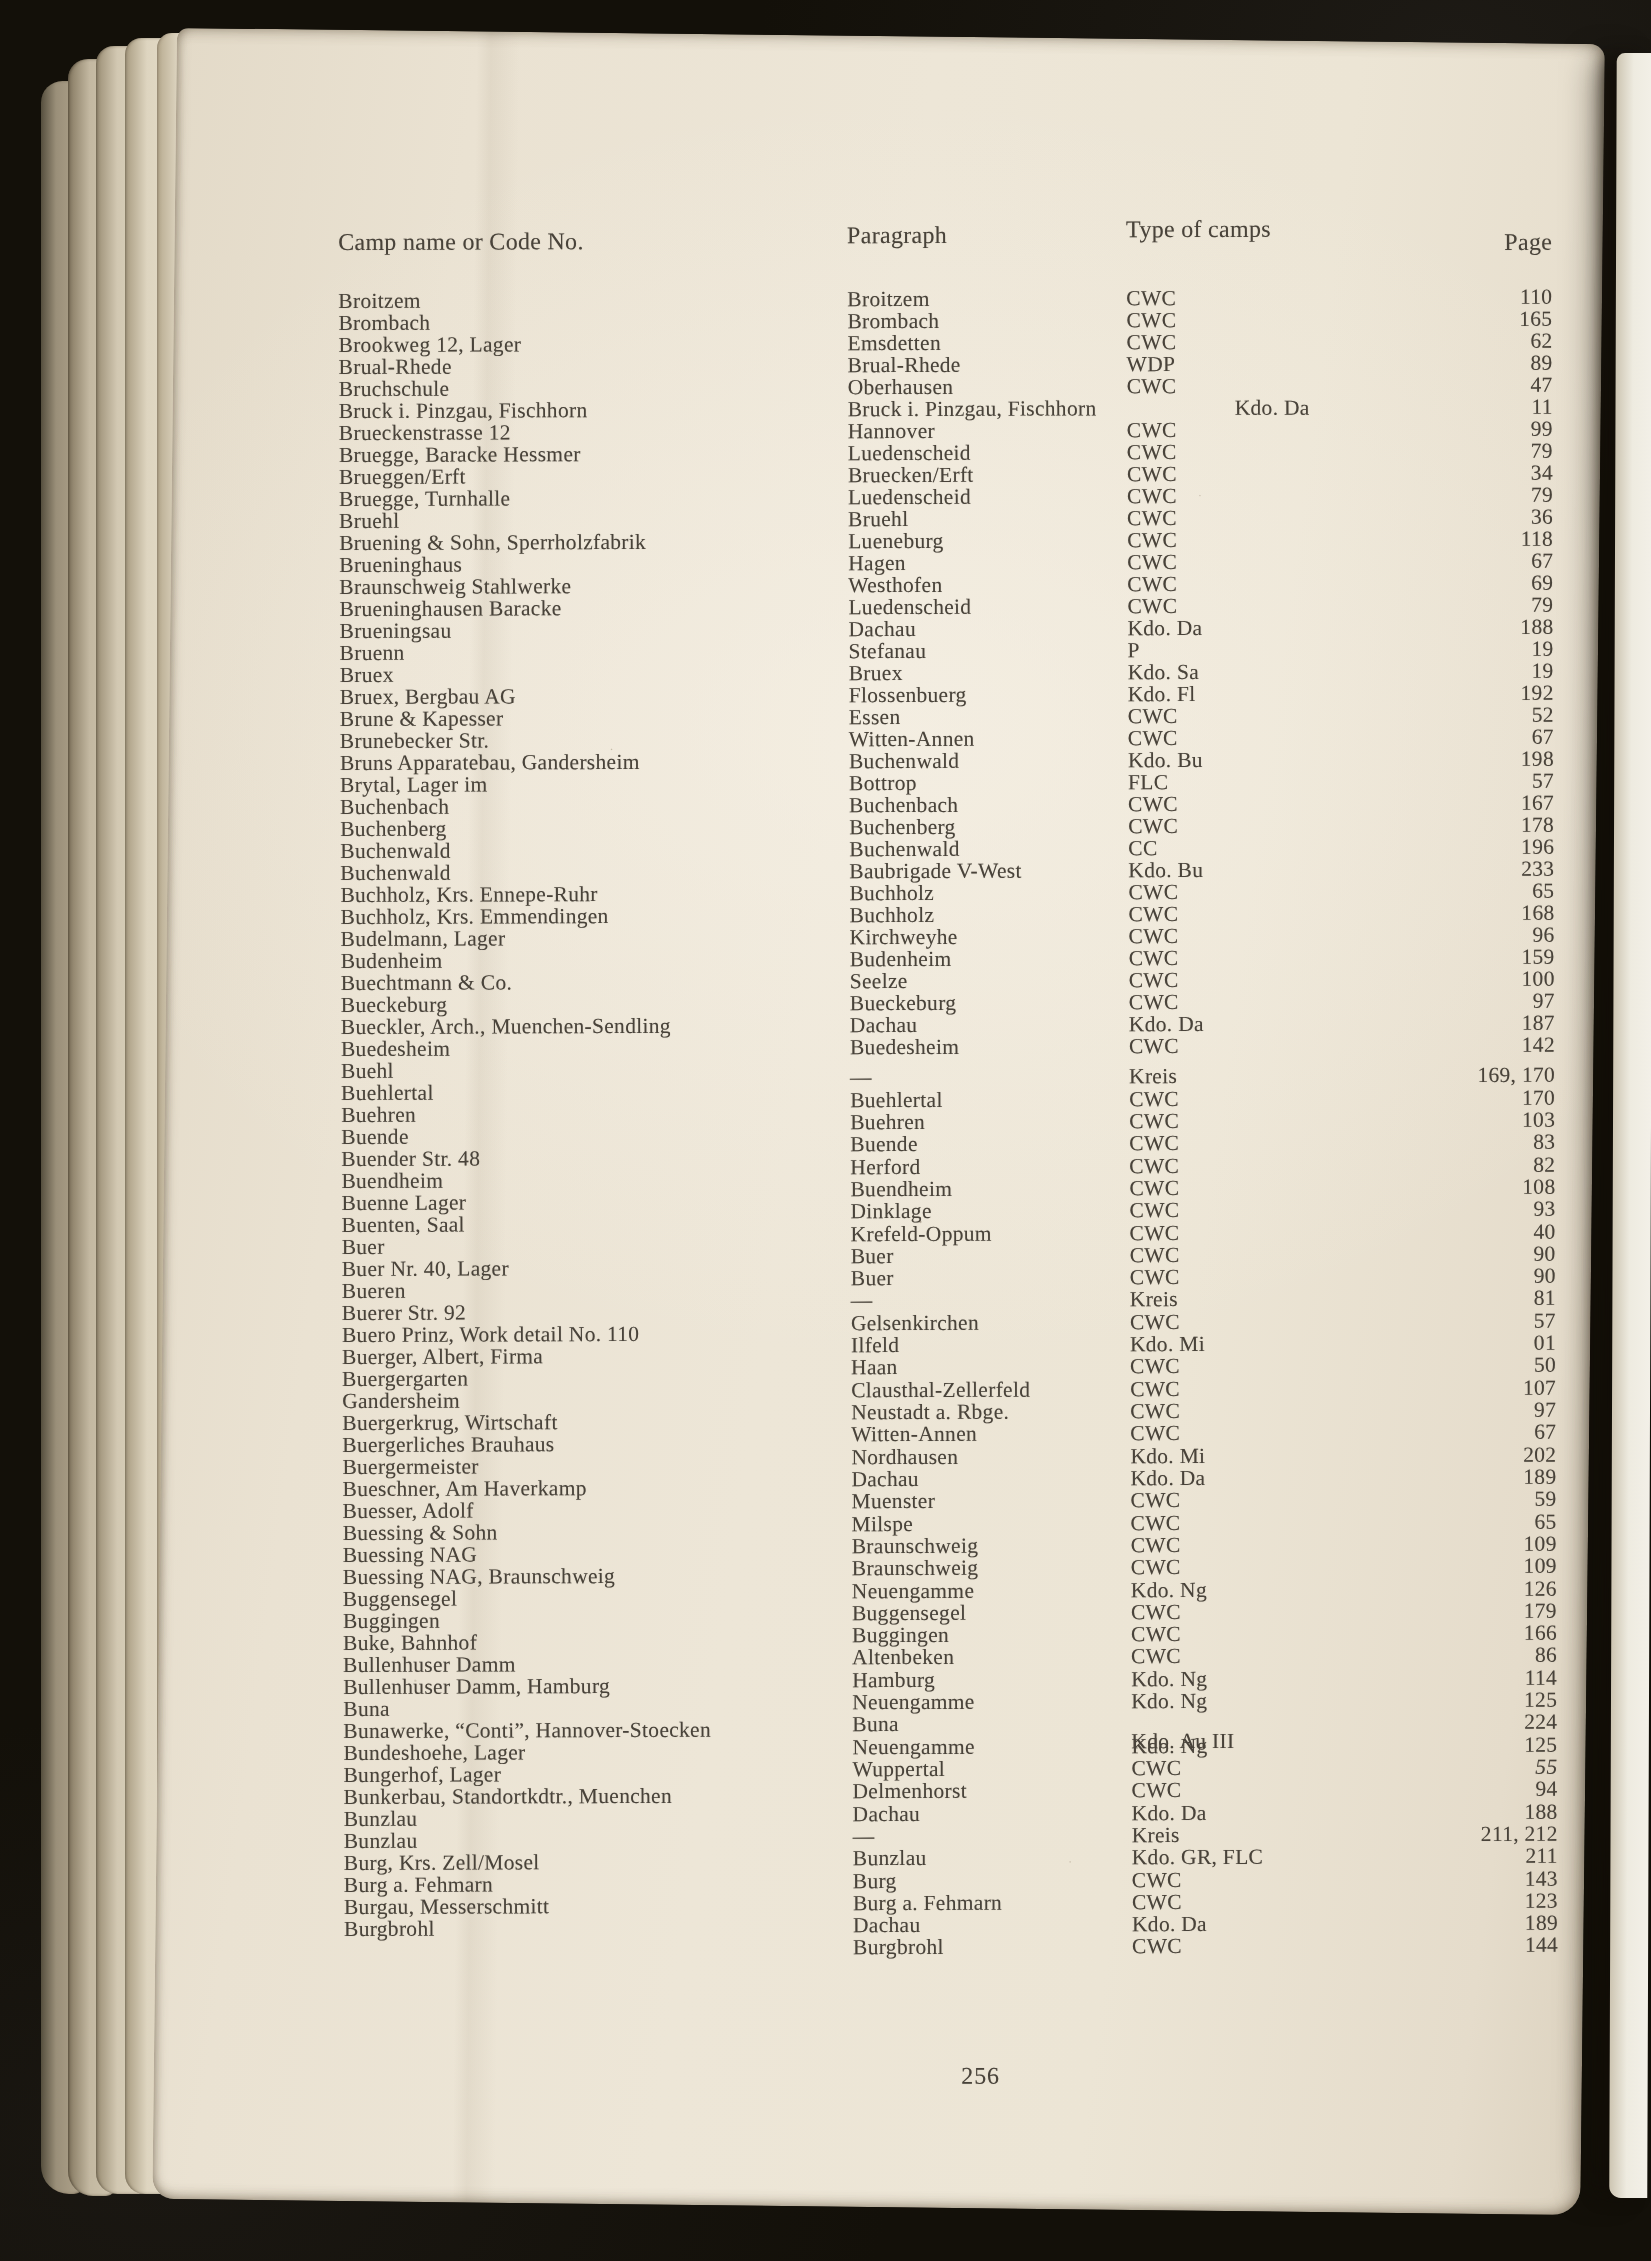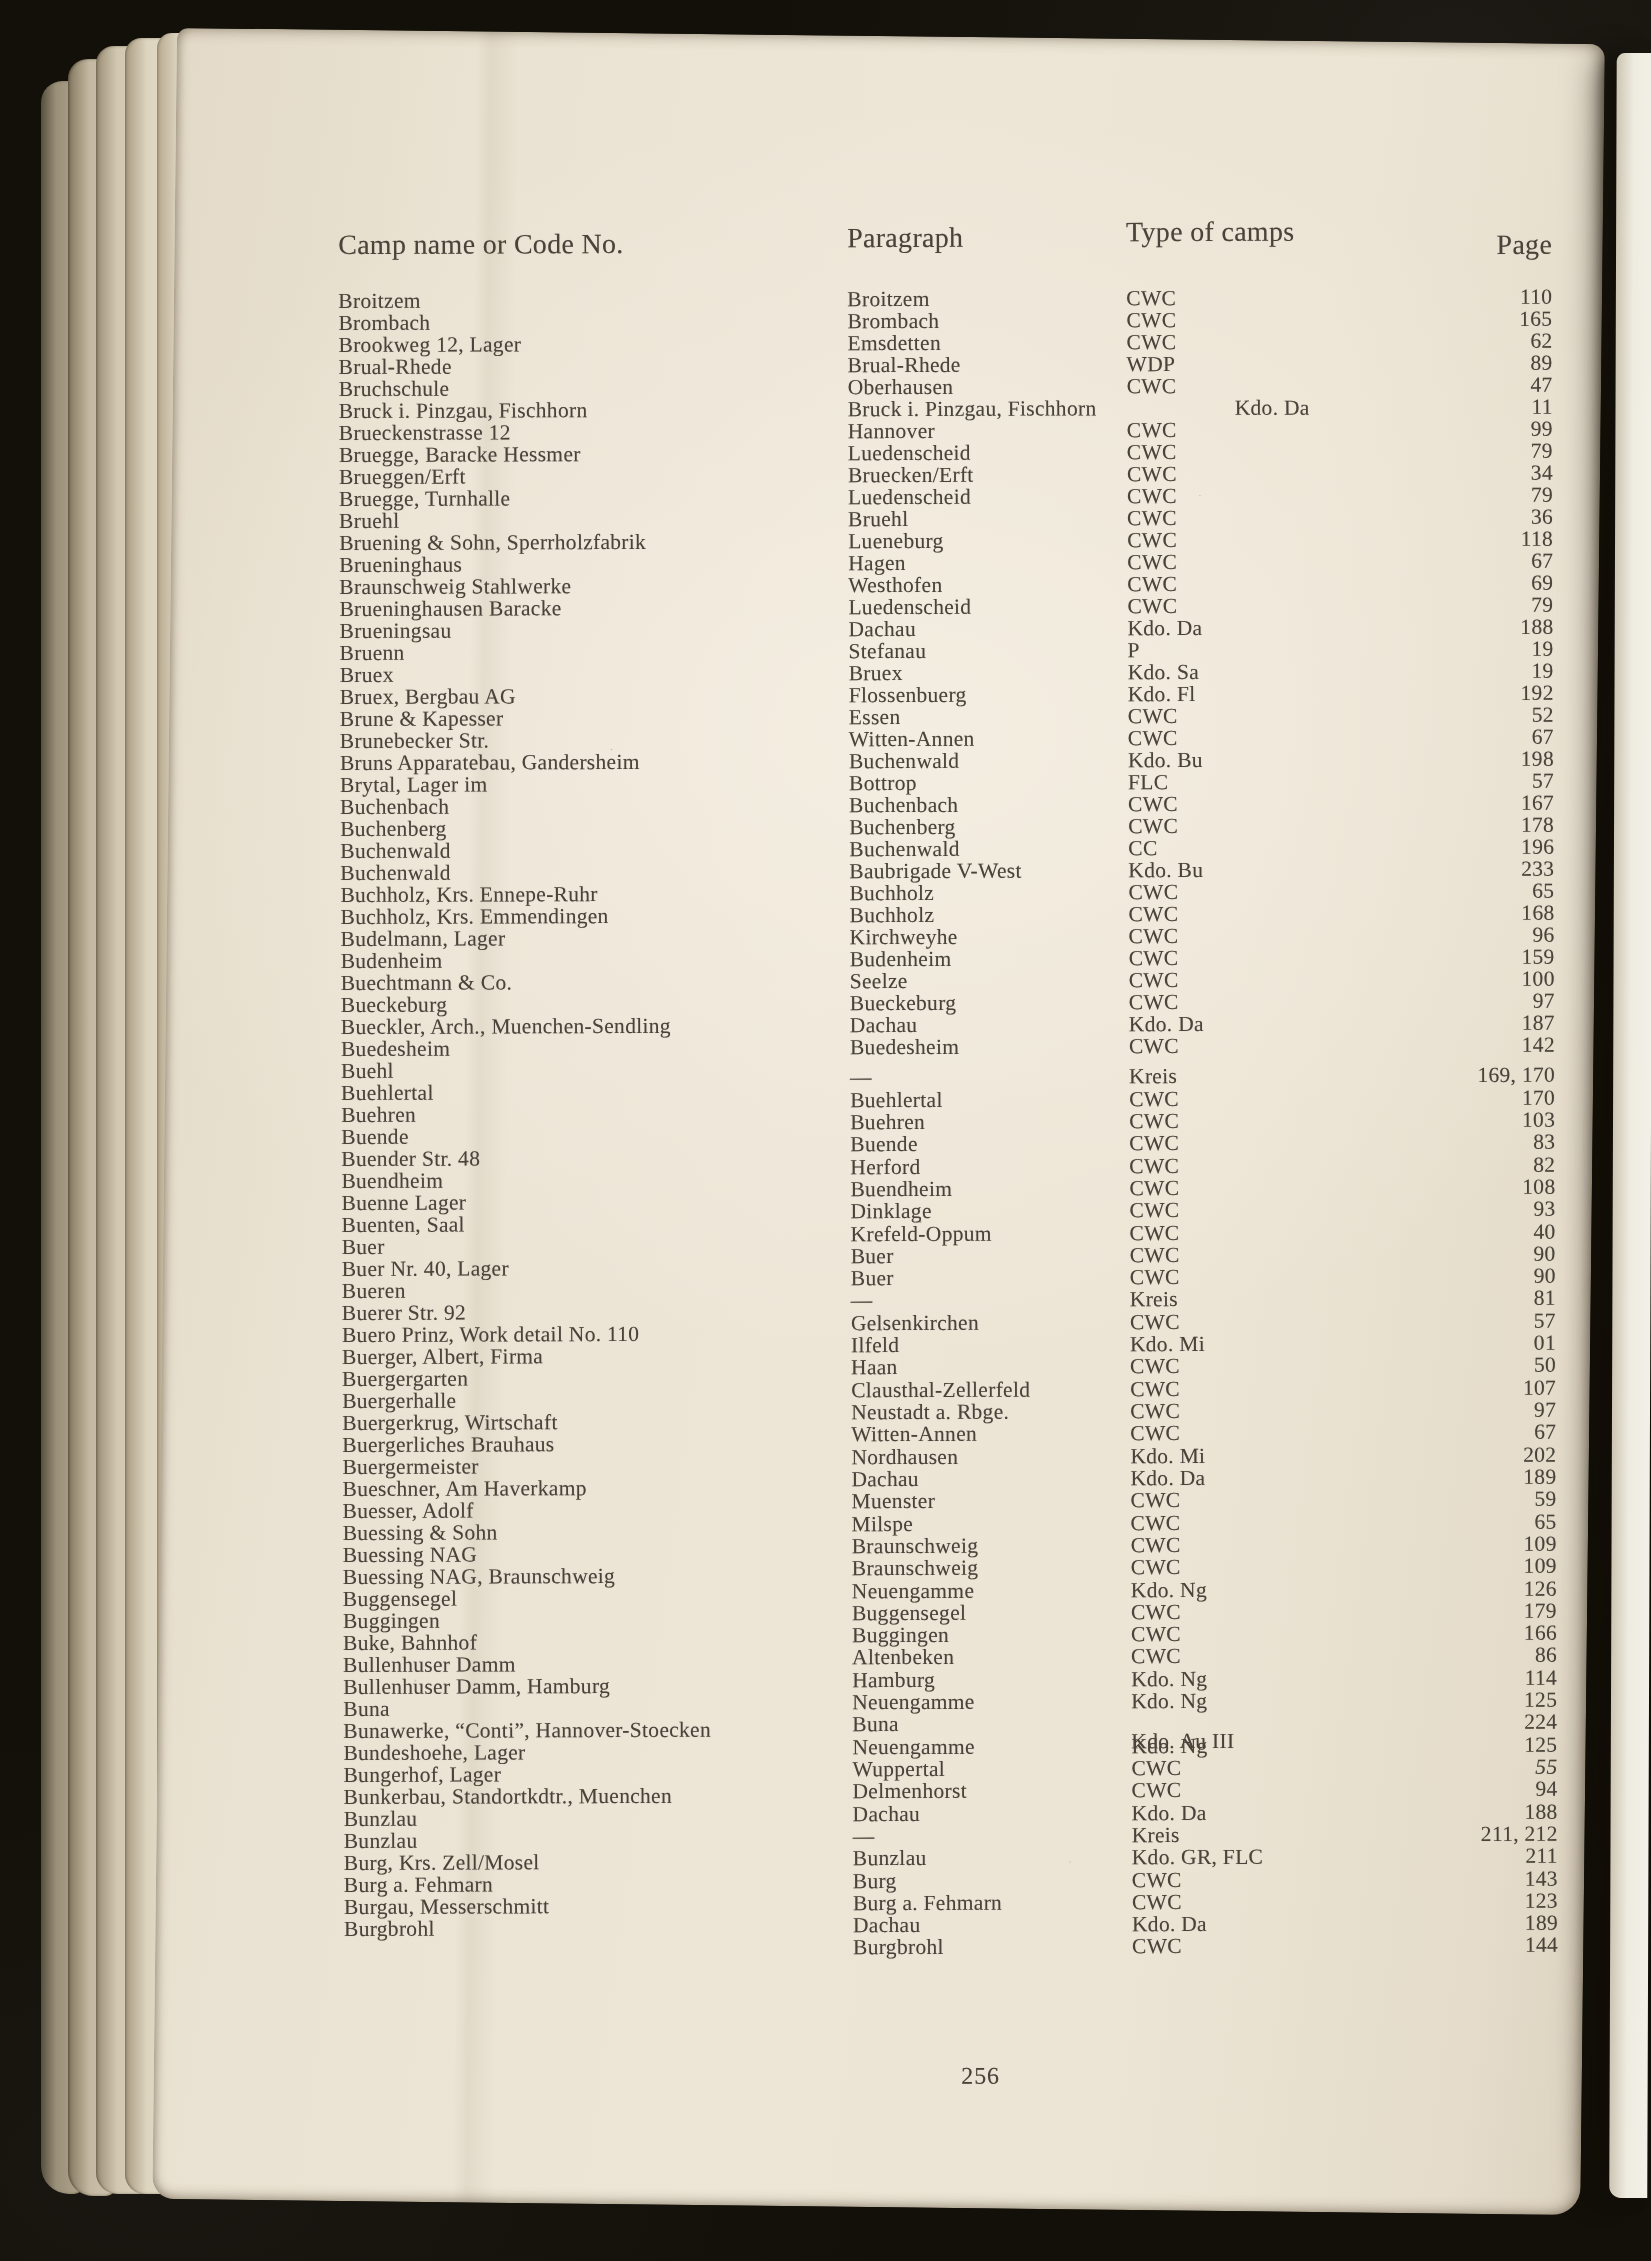--- a/index.html
+++ b/index.html
@@ -64,21 +64,21 @@
     transform:rotate(0.2deg);
   }
 
   
   .content{
     position:absolute;left:338px;top:211px;width:1214px;height:1915px;
     transform:rotate(-0.2deg);transform-origin:0 0;
     color:#49433a;
     text-shadow:0 0 0.8px rgba(73,67,58,.35);
   }
-  .header-label{position:absolute;font-size:28px;letter-spacing:0.3px;white-space:nowrap;}
+  .header-label{position:absolute;font-size:24px;letter-spacing:0.3px;white-space:nowrap;}
   .hl-camp{left:0;top:18px;}
   .hl-para{left:509px;top:13.2px;}
   .hl-type{left:788px;top:8.3px;}
   .hl-page{right:0;top:21.5px;}
   .rows{position:absolute;left:0;top:79px;width:100%;}
   .row{position:relative;height:22px;}
   .cell{position:absolute;top:0;font-size:21.5px;line-height:22px;letter-spacing:0.3px;white-space:nowrap;}
   .c-camp{left:0;}
   .c-para{left:509px;}
   .c-type{left:788px;}
@@ -404,21 +404,21 @@
           <span class="cell c-type" style="top: 12.3px;">CWC</span>
           <span class="cell c-page" style="top: 12.3px;">50</span>
         </div>
         <div class="row">
           <span class="cell c-camp">Buergergarten</span>
           <span class="cell c-para" style="top: 12.6px;">Clausthal-Zellerfeld</span>
           <span class="cell c-type" style="top: 12.6px;">CWC</span>
           <span class="cell c-page" style="top: 12.6px;">107</span>
         </div>
         <div class="row">
-          <span class="cell c-camp">Buergerhalle</span>
+          <span class="cell c-camp">Gandersheim</span>
           <span class="cell c-para" style="top: 13px;">Neustadt a. Rbge.</span>
           <span class="cell c-type" style="top: 13px;">CWC</span>
           <span class="cell c-page" style="top: 13px;">97</span>
         </div>
         <div class="row">
           <span class="cell c-camp">Buergerkrug, Wirtschaft</span>
           <span class="cell c-para" style="top: 13.3px;">Witten-Annen</span>
           <span class="cell c-type" style="top: 13.3px;">CWC</span>
           <span class="cell c-page" style="top: 13.3px;">67</span>
         </div>

